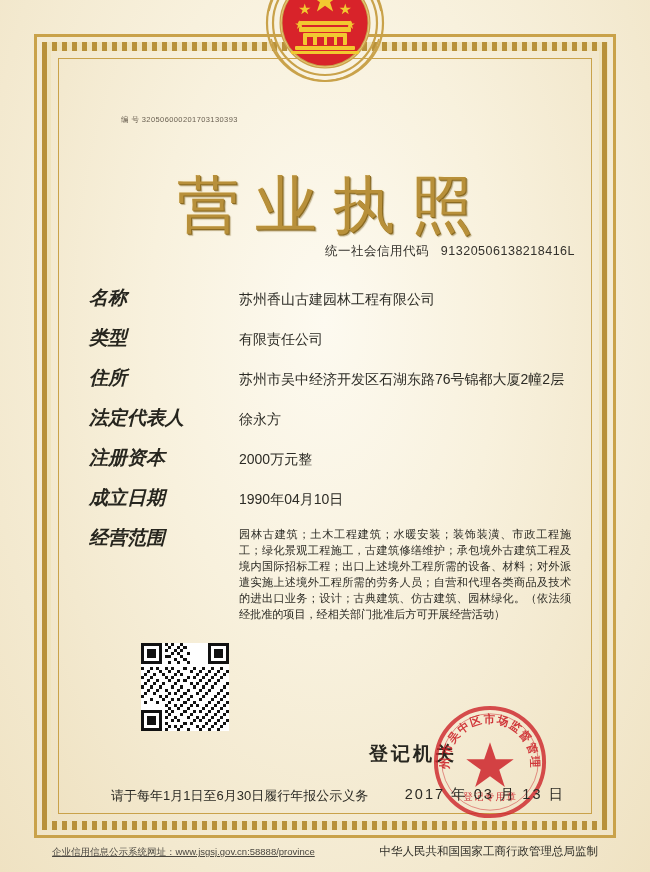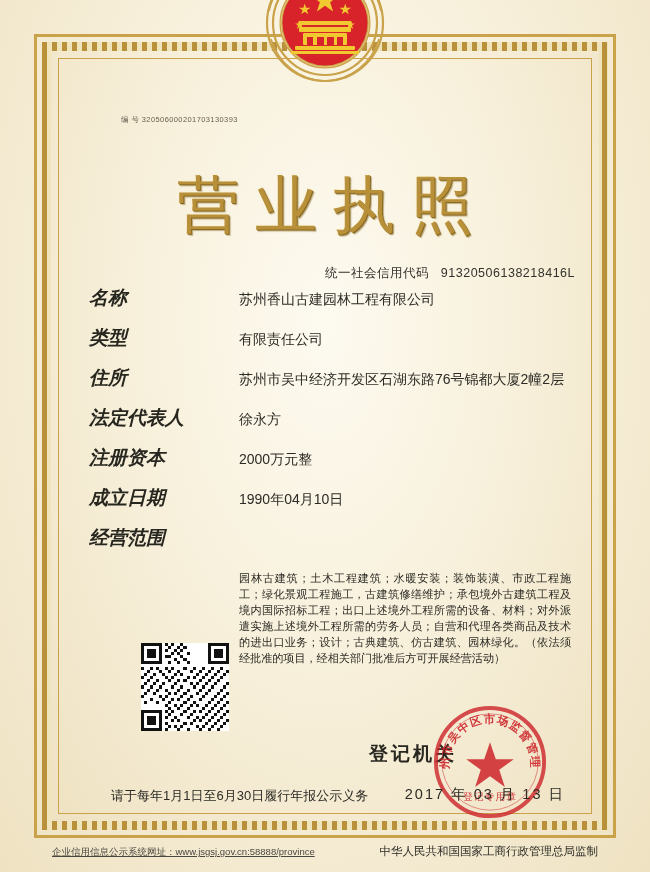--- a/index.html
+++ b/index.html
@@ -93,21 +93,20 @@
       2px 2px 1px rgba(120,90,25,.45),
       0 0 2px rgba(255,238,190,.9);
   }
   .credit-code {
     position: absolute;
     top: 180px;
     right: 12px;
     font-size: 12.5px;
     color: #33312c;
     letter-spacing: .5px;
-    margin-top: 22px;
   }
 
   
   .fields {
     position: absolute;
     top: 222px;
     left: 26px;
     right: 10px;
   }
   .row {
@@ -136,21 +135,20 @@
     line-height: 1.45;
     padding-top: 4px;
   }
   .row-value.small {
     font-size: 11.2px;
     line-height: 1.42;
     letter-spacing: -.1px;
     text-align: justify;
     padding-top: 2px;
     padding-right: 6px;
-    margin-top: 44px;
   }
 
   
   .qr {
     position: absolute;
     left: 78px;
     top: 580px;
     width: 88px;
     height: 88px;
   }

